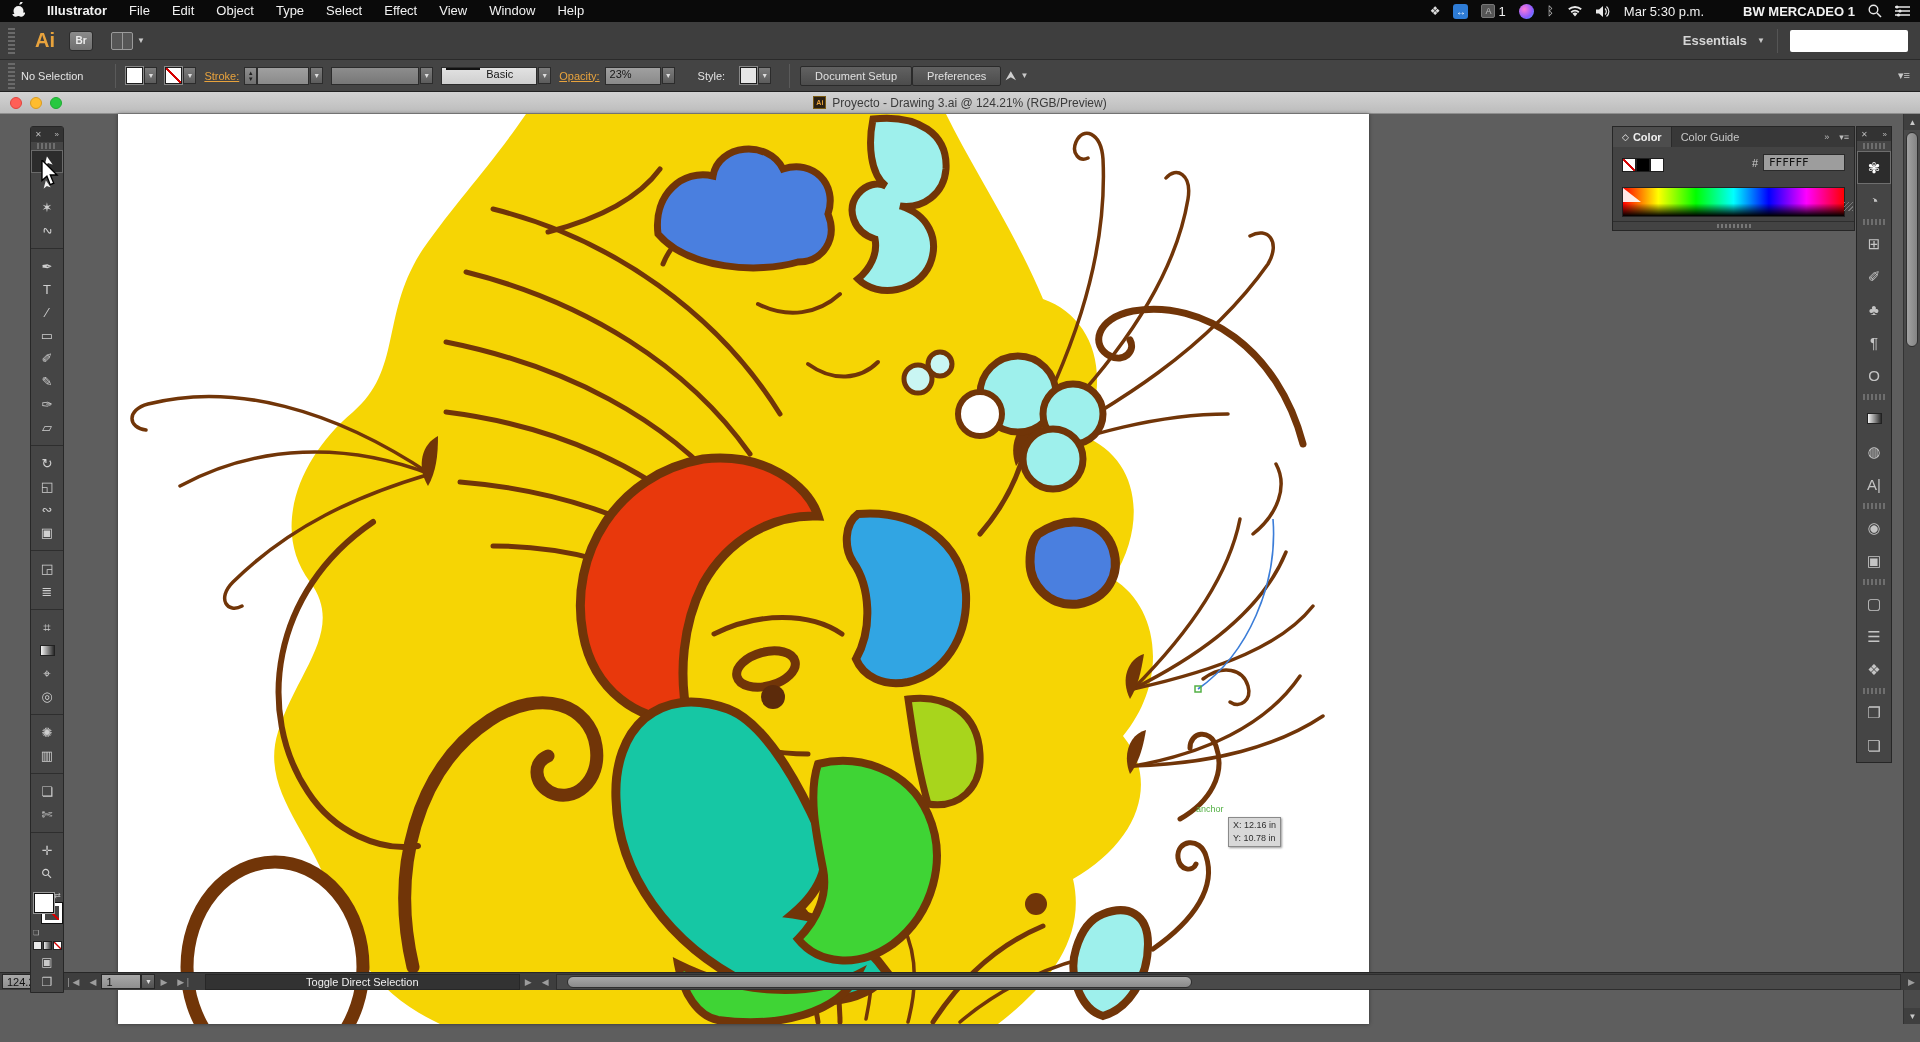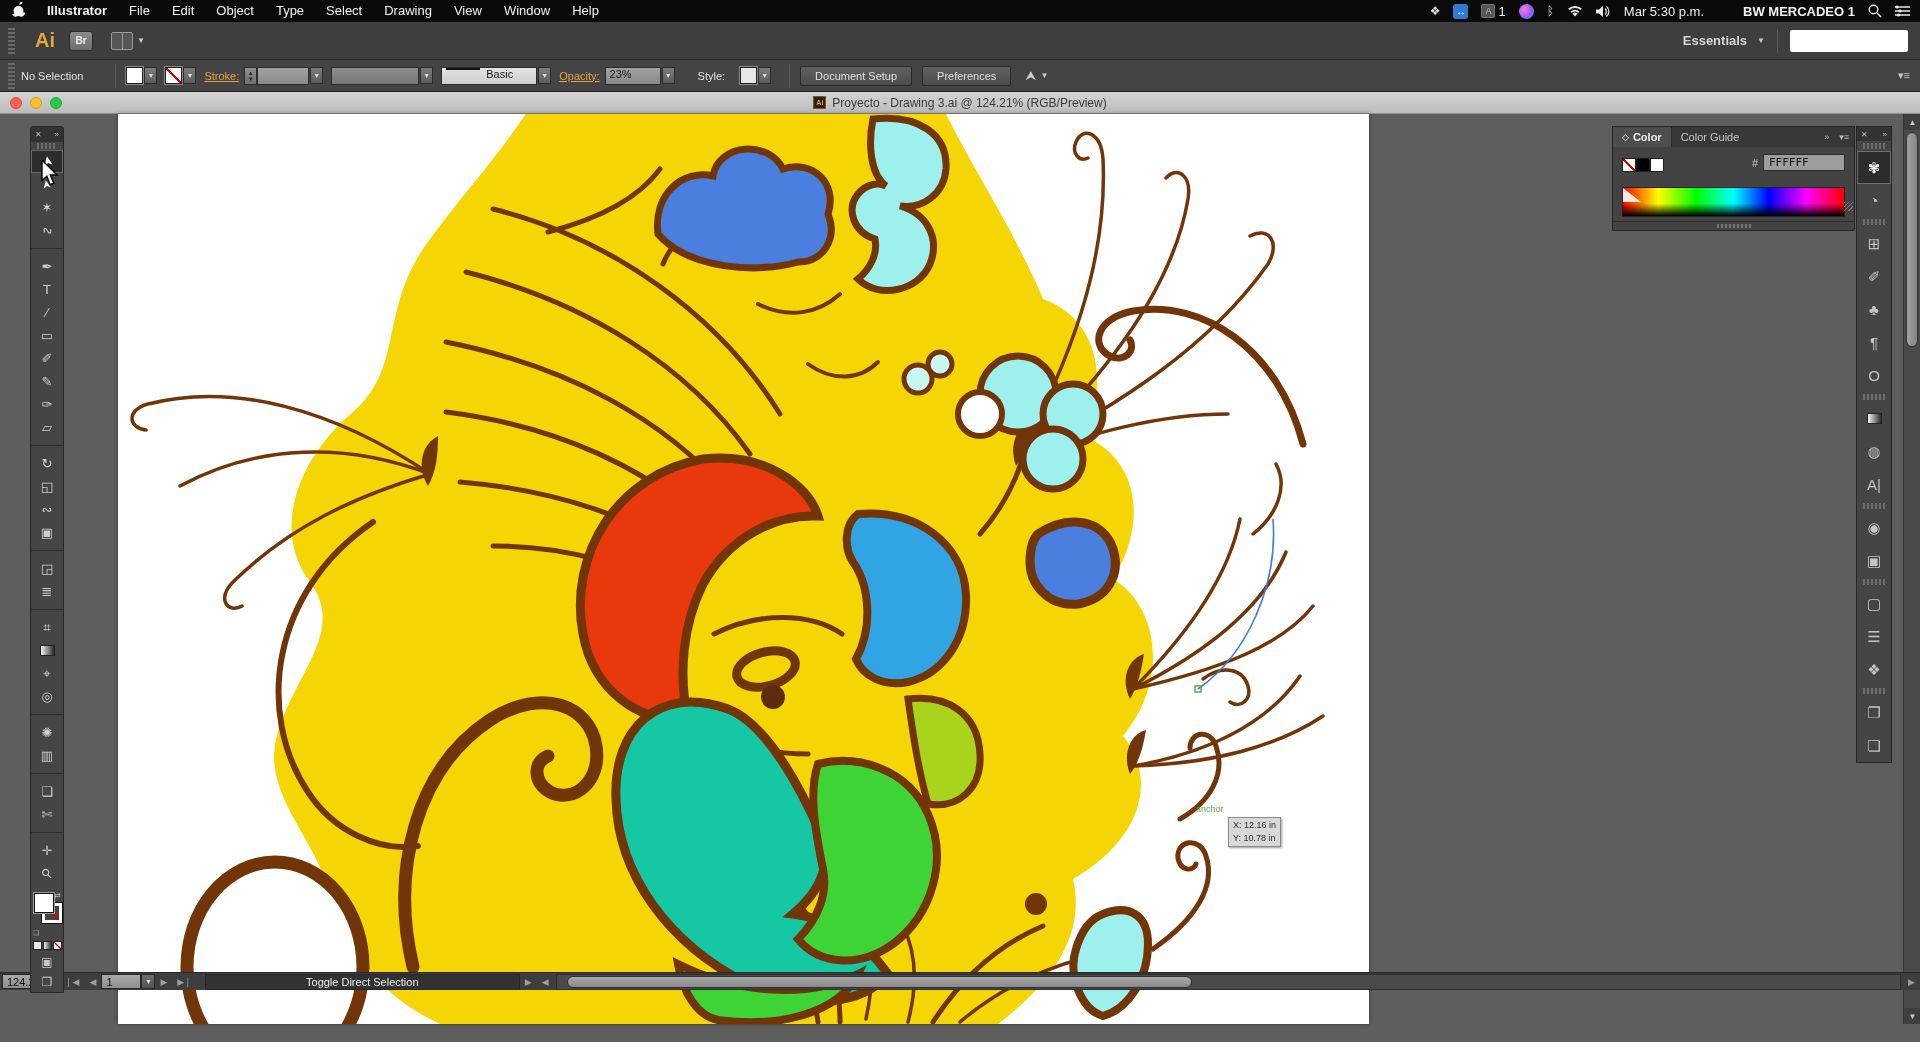--- a/index.html
+++ b/index.html
@@ -46,21 +46,21 @@
   .orange-label { color:#e8a33d; text-decoration:underline; margin-right:5px; }
   .swatch { width:17px; height:17px; background:#fff; border:1px solid #1e1e1e; outline:1px solid #888; }
   .swatch.none { background:linear-gradient(to top right,#fff 45%,#d40000 46%,#d40000 54%,#fff 55%); }
   .dd-btn { width:13px; height:17px; background:linear-gradient(#7c7c7c,#5c5c5c); border:1px solid #2c2c2c;
             color:#ddd; font-size:7px; display:flex; align-items:center; justify-content:center; margin:0 8px 0 1px; }
   .field { height:18px; background:linear-gradient(#a0a0a0,#8a8a8a); border:1px solid #2c2c2c; color:#161616;
            display:flex; align-items:flex-start; padding:0 4px; }
   .stepper { width:13px; height:18px; background:linear-gradient(#8f8f8f,#6f6f6f); border:1px solid #2c2c2c;
              display:flex; flex-direction:column; align-items:center; justify-content:center; font-size:6px; color:#222; line-height:6px; }
   .cb-btn { height:20px; background:linear-gradient(#616161,#4c4c4c); border:1px solid #2a2a2a; border-radius:2px;
-            color:#e0e0e0; font-size:11px; display:flex; align-items:center; padding:0 14px; margin-right:10px; }
+            color:#e0e0e0; font-size:11px; display:flex; align-items:center; padding:0 14px; }
   .brush-line { display:inline-block; width:34px; height:2px; background:#111; margin-right:6px; }
 
   
   #titlebar { position:absolute; left:0; top:92px; width:1920px; height:22px;
               background:linear-gradient(#d3d3d3,#bcbcbc); border-bottom:1px solid #8e8e8e;
               display:flex; align-items:center; justify-content:center; color:#3a3a3a; font-size:12px; }
   .tlight { position:absolute; top:5px; width:12px; height:12px; border-radius:50%; }
   #tl-red { left:10px; background:#ff5f57; border:1px solid #e0443e; }
   #tl-yellow { left:30px; background:#febc2e; border:1px solid #d89b22; }
   #tl-green { left:50px; background:#28c840; border:1px solid #1faa33; }
@@ -161,21 +161,21 @@
         <circle cx="6.5" cy="9" r="5" fill="#f2f2f2"></circle>
       </svg>
   </span>
   <div id="menu-items" style="display: flex;">
       <div class="menu-item app">Illustrator</div>
       <div class="menu-item">File</div>
       <div class="menu-item">Edit</div>
       <div class="menu-item">Object</div>
       <div class="menu-item">Type</div>
       <div class="menu-item">Select</div>
-      <div class="menu-item">Drawing</div>
+      <div class="menu-item">Effect</div>
       <div class="menu-item">View</div>
       <div class="menu-item">Window</div>
       <div class="menu-item">Help</div>
     </div>
   <div id="menu-status">
     <span class="tray-ico">❖</span>
     <span class="tv-badge">↔</span>
     <span style="display:flex;align-items:center;gap:3px">
       <span class="ai-badge">A</span>
       <span class="mono-txt">1</span>

